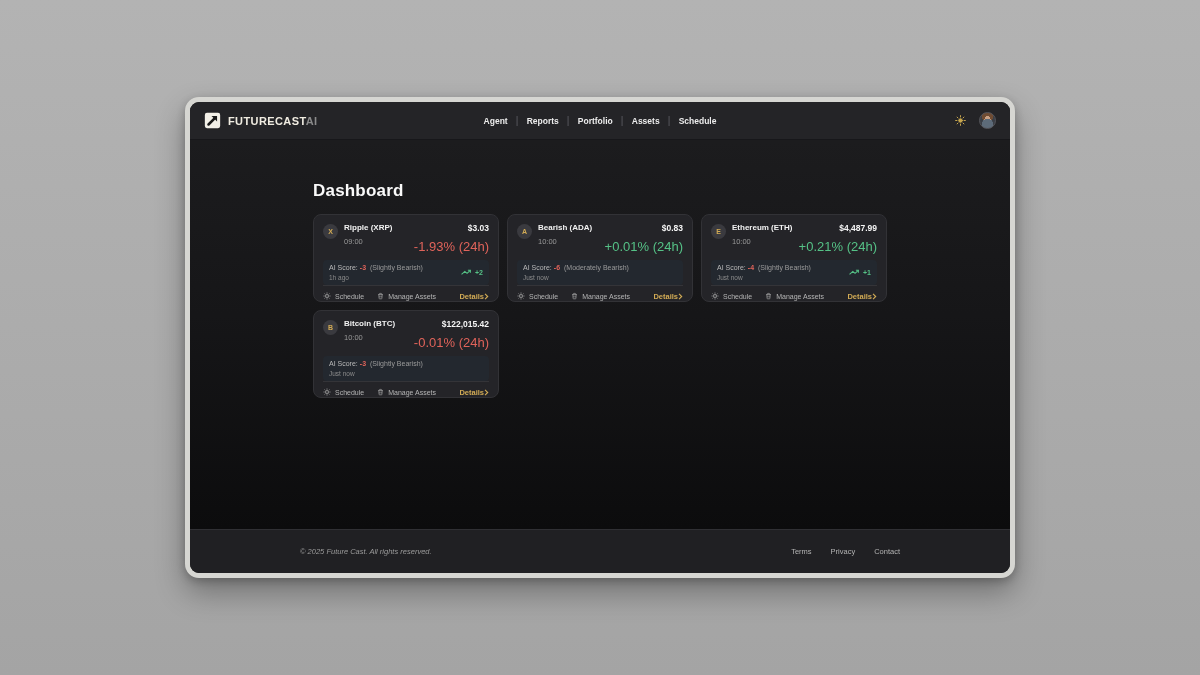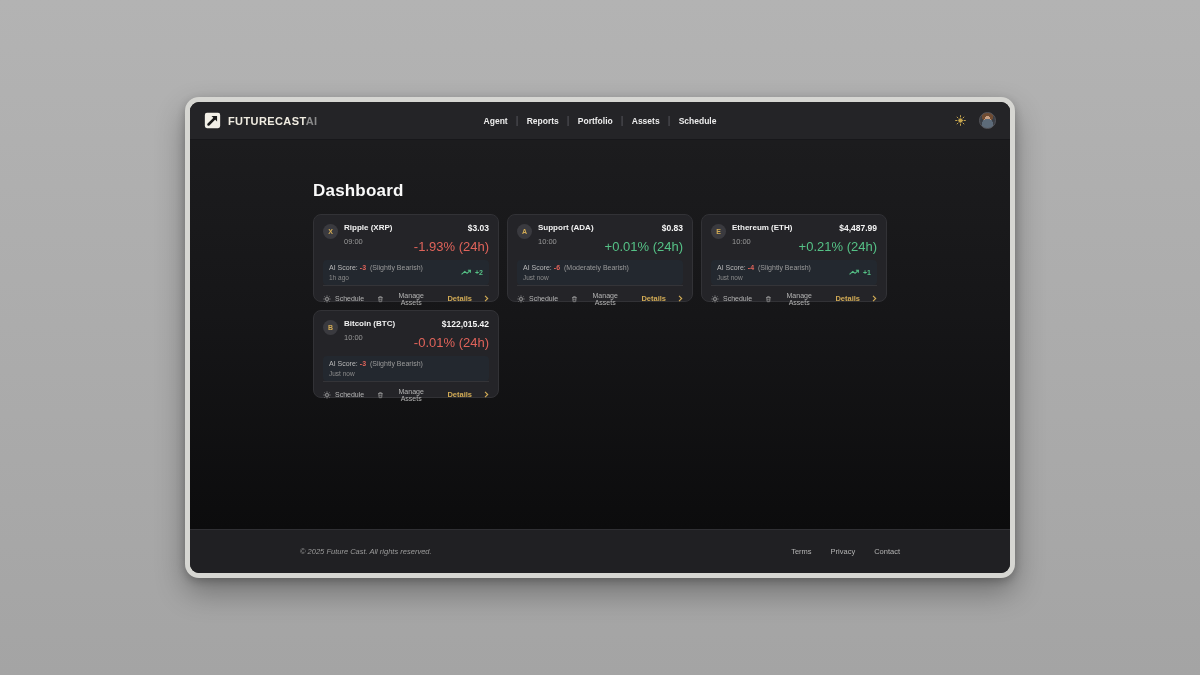--- a/index.html
+++ b/index.html
@@ -95,21 +95,21 @@
     margin-top:auto;border-top:1px solid #343438;
     padding-top:6px;display:flex;align-items:center;gap:13px;
   }
   .act-btn{
     background:none;border:none;padding:0;cursor:pointer;
     display:flex;align-items:center;gap:4px;
     font-family:"Liberation Sans",sans-serif;font-size:7px;color:#b5b5b5;
   }
   .details-btn{
     margin-left:auto;background:none;border:none;padding:0;cursor:pointer;
-    display:flex;align-items:center;gap:12px;
+    display:flex;align-items:center;gap:0;
     font-family:"Liberation Sans",sans-serif;font-size:7.5px;font-weight:700;color:#d2ab55;
   }
   
   .site-footer{
     flex:0 0 43px;height:43px;
     background:#202023;border-top:1px solid #303034;
     display:flex;align-items:center;justify-content:space-between;
     padding:0 110px;
   }
   .copyright{font-size:7.5px;color:#9b9b9b;font-style:italic;}
@@ -220,21 +220,21 @@
             </button>
           </div>
         </article>
 
         <article class="card">
           <div class="card-head">
             <span class="asset-avatar">
                 <span class="asset-initial">A</span>
               </span>
             <div class="asset-id">
-              <div class="asset-name">Support (ADA)</div>
+              <div class="asset-name">Bearish (ADA)</div>
               <div class="asset-time">10:00</div>
             </div>
             <div class="price-block">
               <div class="asset-price">$0.83</div>
               <div class="asset-change" data-dir="up">+0.01% (24h)</div>
             </div>
           </div>
           <div class="score-box">
             <div>
               <div class="score-line"><span>AI Score:</span><span class="score-val">-6</span> <span class="score-sent">(Moderately Bearish)</span></div>

